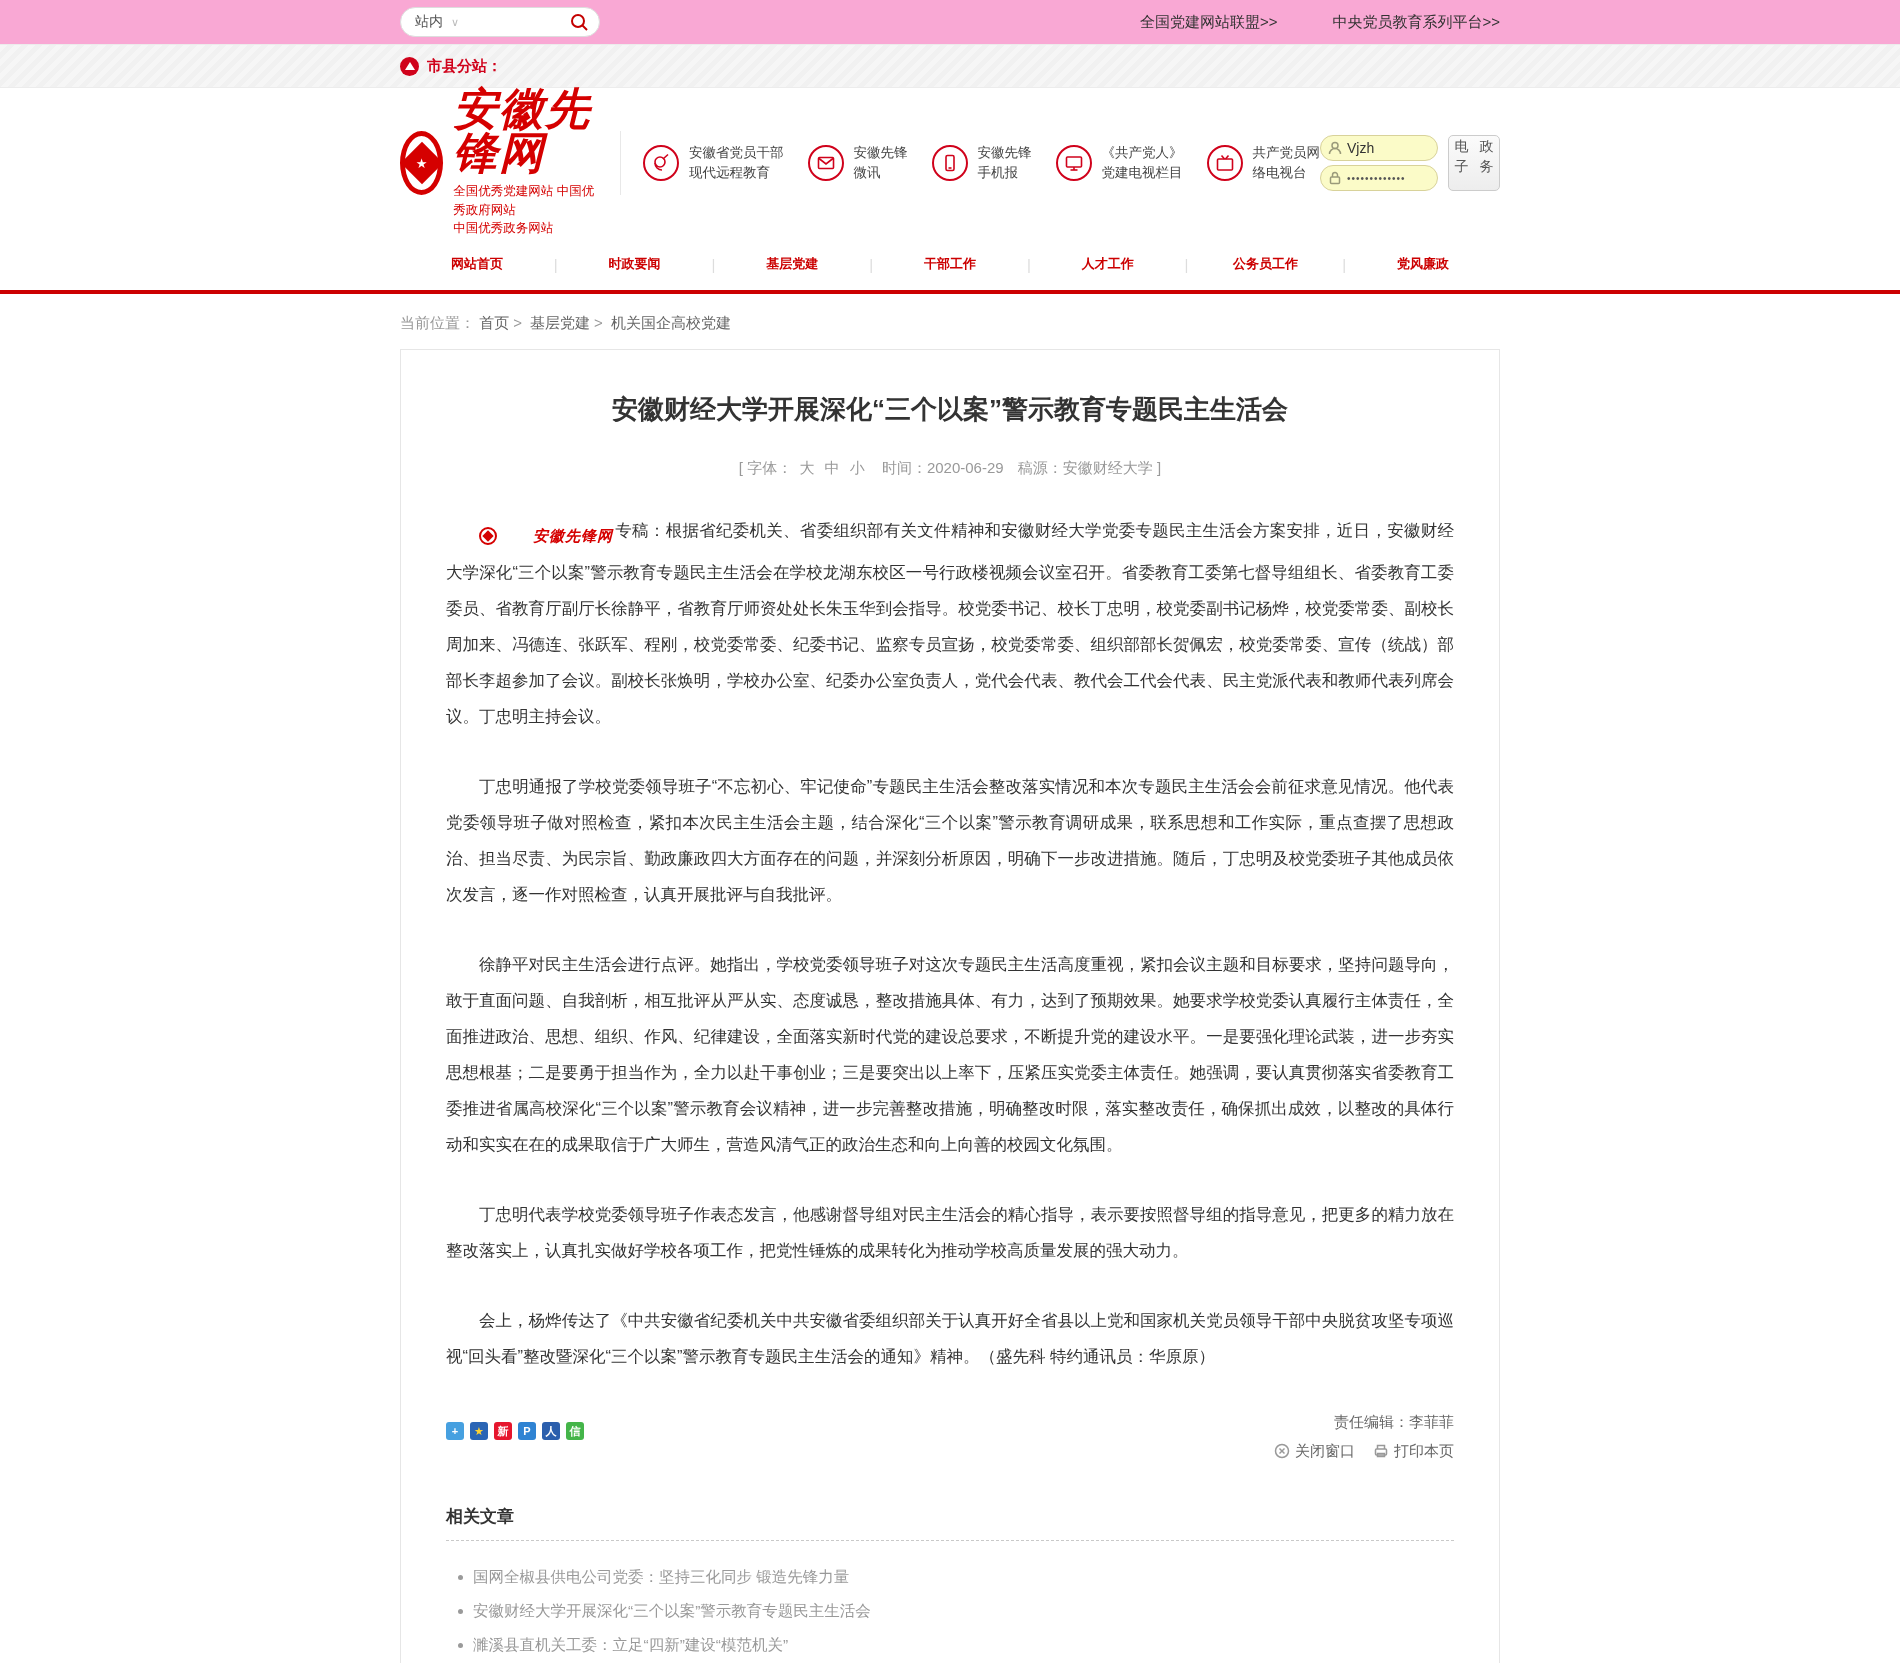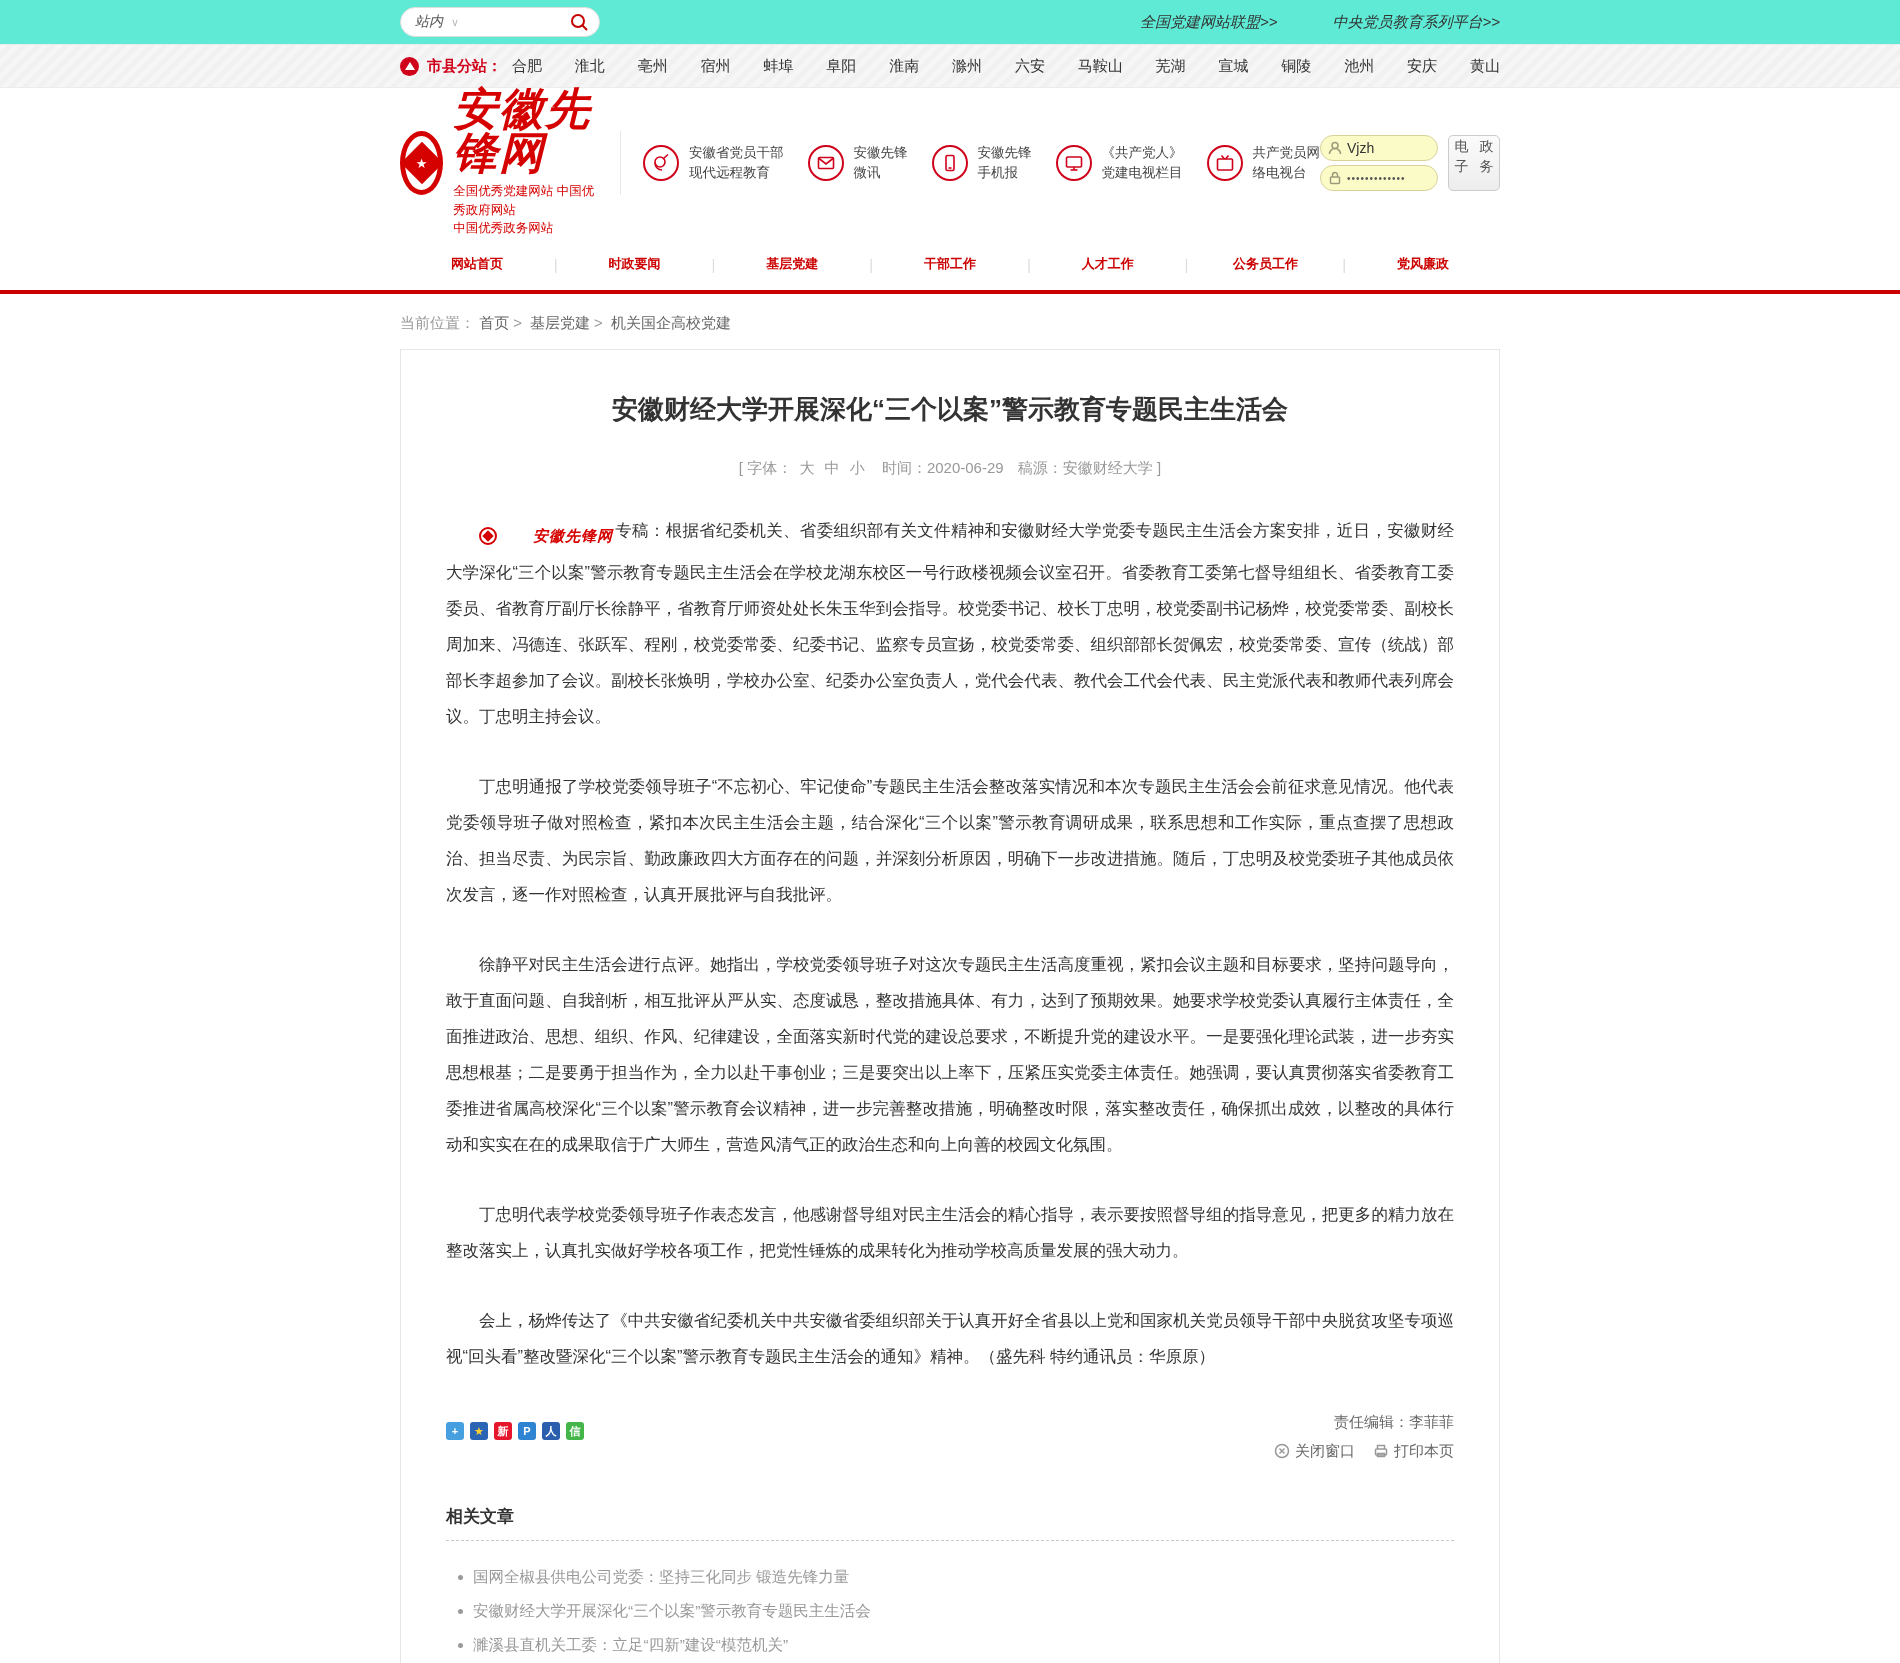--- a/index.html
+++ b/index.html
@@ -1,21 +1,21 @@
 <!DOCTYPE html>
 <html><head>
 <meta charset="utf-8">
 <style>
   * { margin:0; padding:0; box-sizing:border-box; }
   html,body { width:1900px; background:#fff; font-family:"Liberation Sans","DejaVu Sans",sans-serif; color:#333; }
   a { text-decoration:none; color:inherit; cursor:pointer; }
   .wrap { width:1100px; margin:0 auto; }
 
   
-  .topbar { height:44px; background:#5eead4;font-style:italic; }
+  .topbar { height:44px; background:#f9a8d4; }
   .topbar .wrap { display:flex; align-items:center; justify-content:space-between; height:100%; }
   .search-pill { display:flex; align-items:center; width:200px; height:30px; border:1px solid #ddd; border-radius:16px; padding:0 10px 0 14px; background:#fff; }
   .search-scope { font-size:14px; color:#555; }
   .search-chevron { font-size:11px; color:#bbb; margin-left:8px; flex:1; }
   .topbar-links { display:flex; gap:55px; font-size:15px; color:#333; }
 
   
   .citybar { height:44px; background:repeating-linear-gradient(135deg,#f6f6f6 0 5px,#f1f1f1 5px 10px); border-top:1px solid #ececec; border-bottom:1px solid #ececec; }
   .citybar .wrap { display:flex; align-items:center; height:100%; }
   .city-ico { width:19px; height:19px; border-radius:50%; background:#d0021b; display:inline-flex; align-items:center; justify-content:center; margin-right:8px; }
@@ -108,38 +108,20 @@
     </div>
   </div>
 </div>
 
 <div class="citybar">
   <div class="wrap">
     <span class="city-ico">
         <i></i>
       </span>
     <span class="city-label">市县分站：</span>
-    <span class="city-list">
-      <a>合肥</a>
-      <a>淮北</a>
-      <a>亳州</a>
-      <a>宿州</a>
-      <a>蚌埠</a>
-      <a>阜阳</a>
-      <a>淮南</a>
-      <a>滁州</a>
-      <a>六安</a>
-      <a>马鞍山</a>
-      <a>芜湖</a>
-      <a>宣城</a>
-      <a>铜陵</a>
-      <a>池州</a>
-      <a>安庆</a>
-      <a>黄山</a>
-    </span>
   </div>
 </div>
 
 <div class="header">
   <div class="wrap">
     <a class="logo">
       <span class="logo-badge">
           <span class="logo-diamond">
             <span>★</span>
           </span>

